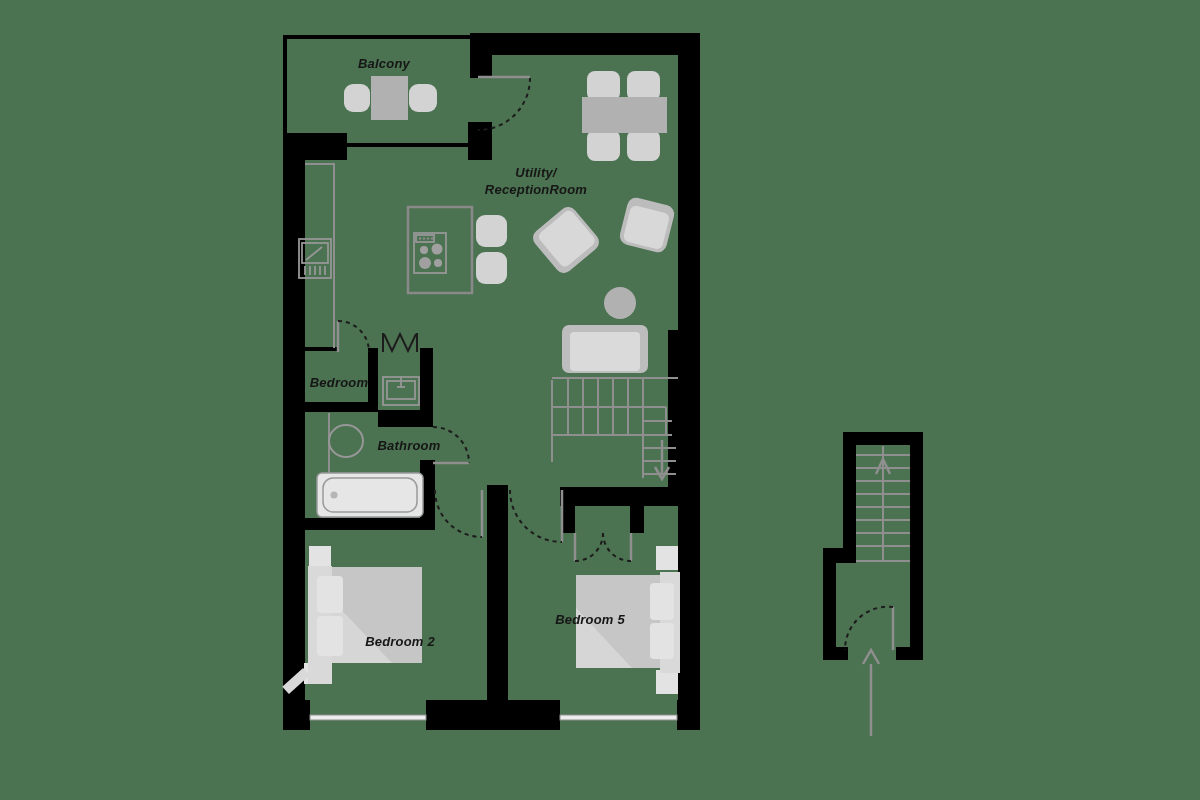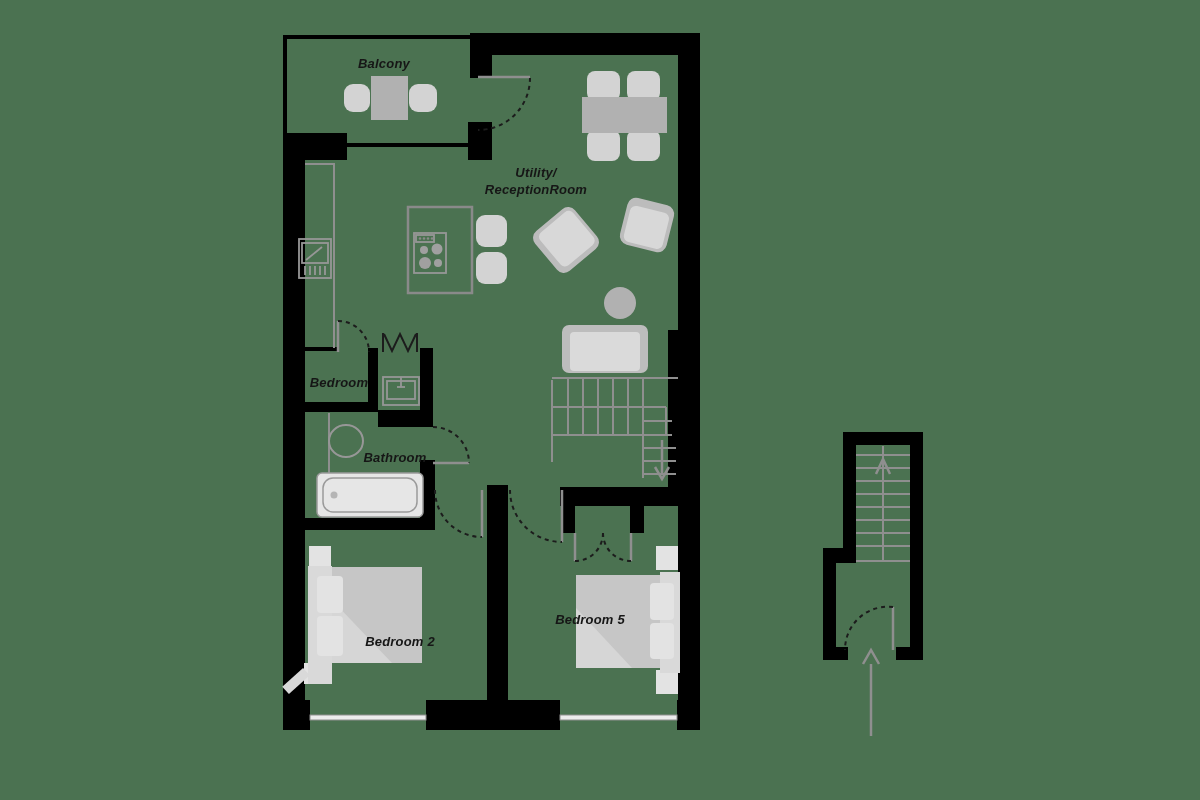--- a/index.html
+++ b/index.html
@@ -247,16 +247,16 @@
     </g>
   </g>
 </svg>
 
   <div class="label" style="left:384px;top:63px;">Balcony</div>
   <div class="label" style="left:536px;top:181px;">
     <div>Utility/</div>
     <div>ReceptionRoom</div>
   </div>
   <div class="label" style="left:339px;top:382px;">Bedroom</div>
-  <div class="label" style="left:395px;top:445px;margin-top:12px;">Bathroom</div>
+  <div class="label" style="left:409px;top:445px;">Bathroom</div>
   <div class="label" style="left:400px;top:614px;margin-top:27px;">Bedroom 2</div>
   <div class="label" style="left:590px;top:619px;">Bedroom 5</div>
 </div>
 
 </body></html>

